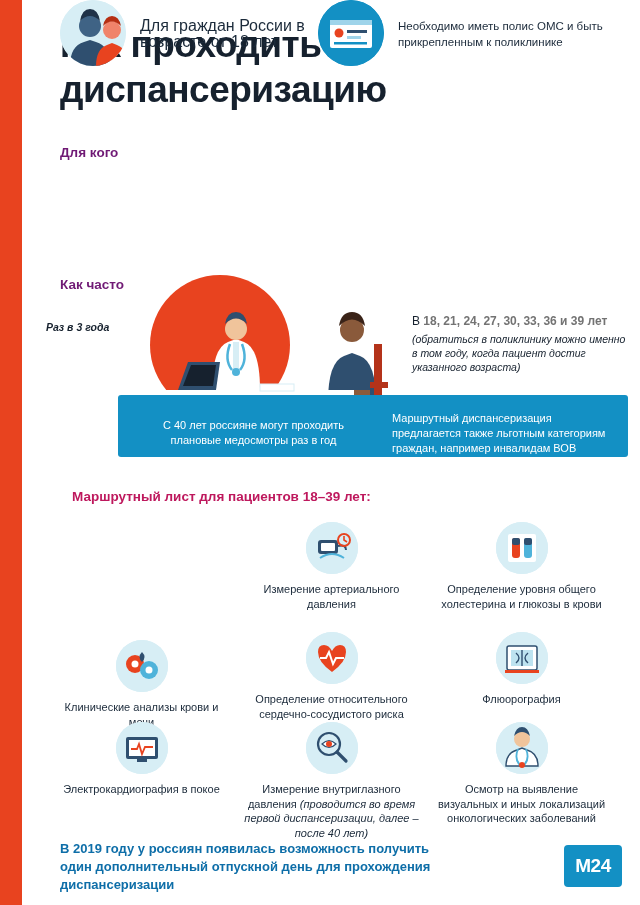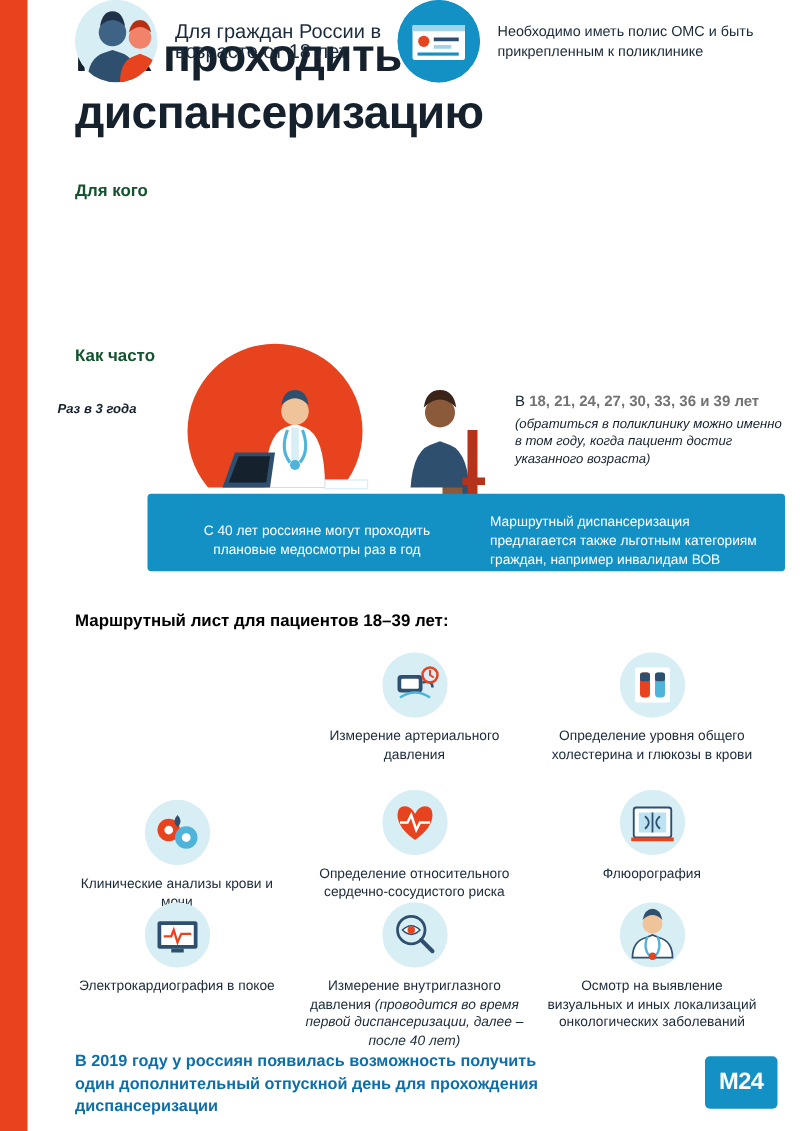--- a/index.html
+++ b/index.html
@@ -32,21 +32,21 @@
     width: 520px;
     font-size: 37px;
     line-height: 45px;
     font-weight: bold;
     color: #16212e;
     letter-spacing: -0.5px;
   }
   .section-label {
     font-size: 13.5px;
     font-weight: bold;
-    color: #14532d;
+    color: #701a75;
   }
 
   
   .for-whom-label { position: absolute; left: 38px; top: 145px; }
   .circle {
     border-radius: 50%;
     position: relative;
     overflow: hidden;
   }
   .fw-icon1 {
@@ -118,22 +118,22 @@
     text-align: center;
   }
   .band-right {
     position: absolute; left: 370px; top: 411px;
     width: 225px;
     font-size: 11px; line-height: 15px; color: #ffffff;
   }
 
   
   .route-label {
-    position: absolute; left: 38px; top: 489px;
-    font-size: 13.5px; font-weight: bold; color: #000000; text-align: right;
+    position: absolute; left: 50px; top: 489px;
+    font-size: 13.5px; font-weight: bold; color: #be185d; text-align: right;
   }
   .grid-item {
     position: absolute;
     width: 175px;
     text-align: center;
   }
   .gi-icon {
     width: 52px; height: 52px;
     border-radius: 50%;
     background: #d7eef5;

